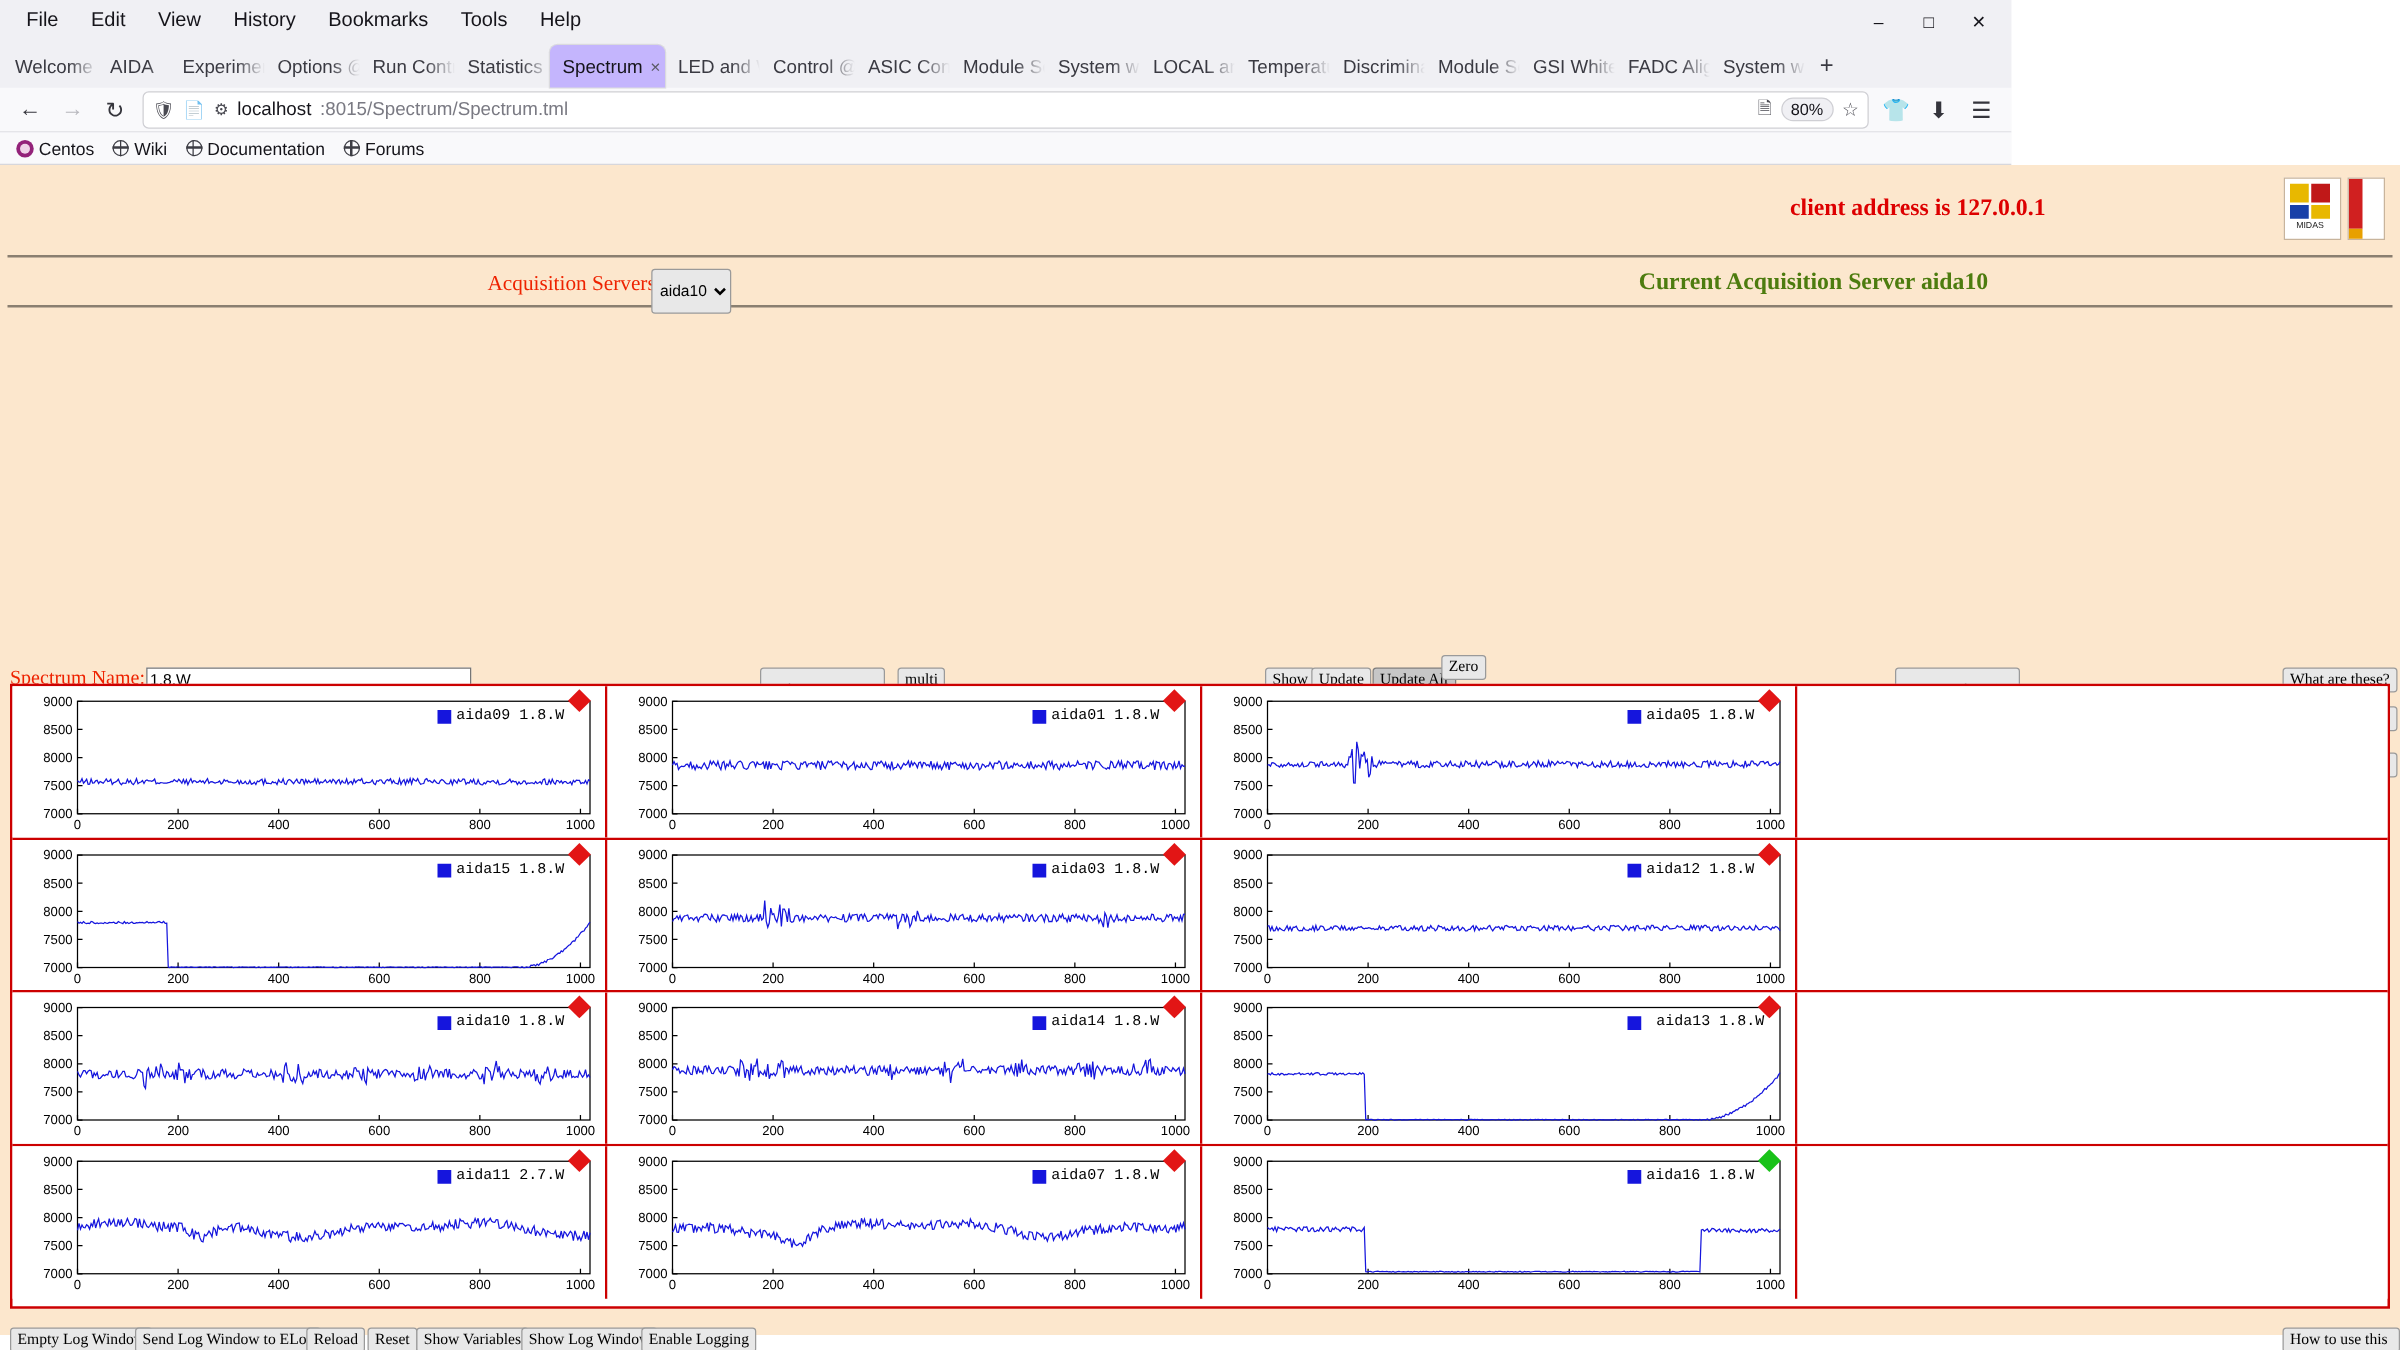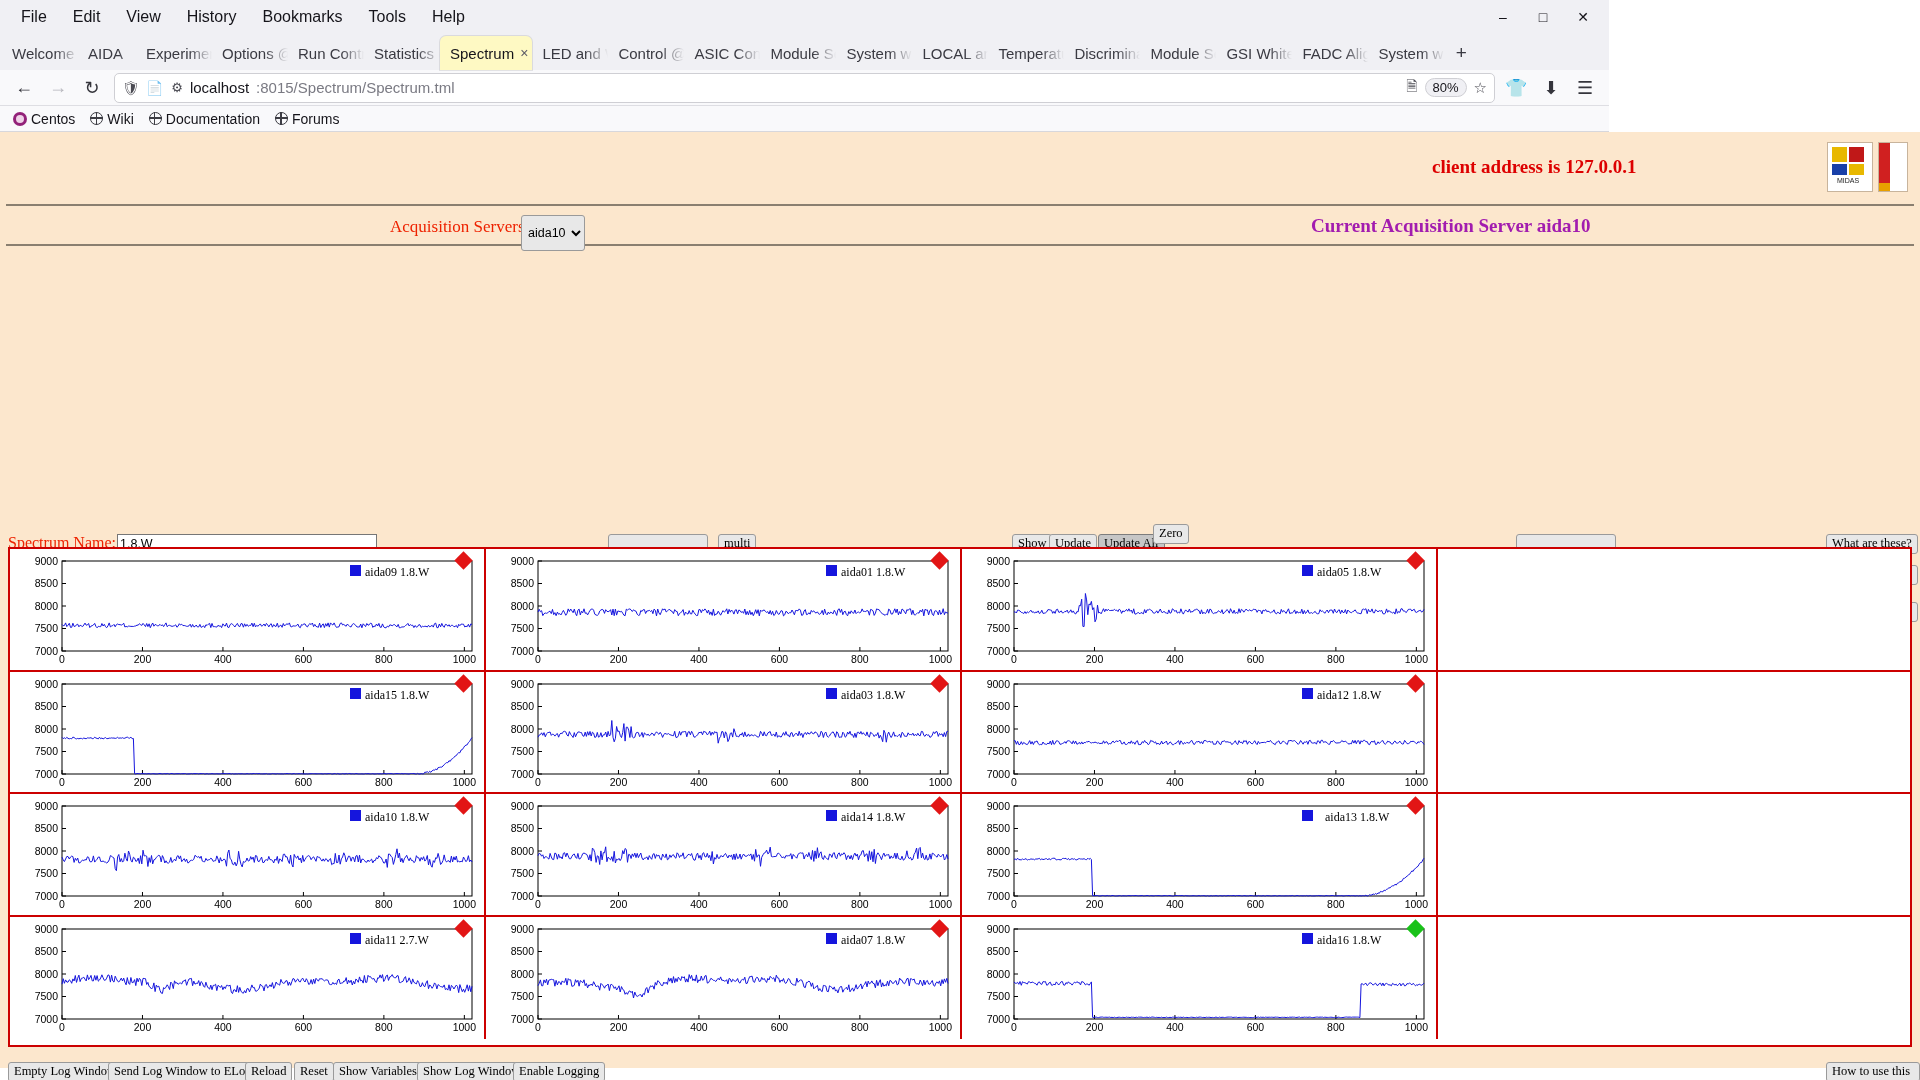--- a/index.html
+++ b/index.html
@@ -29,21 +29,21 @@
   .tab {
     height:34px; display:flex; align-items:center;
     font-size:15px; color:#3a3a42;
     padding:0 10px; max-width:76px; min-width:58px;
     white-space:nowrap; overflow:hidden;
     position:relative; flex:0 0 auto;
     -webkit-mask-image:linear-gradient(to right, black 70%, transparent 100%);
     mask-image:linear-gradient(to right, black 70%, transparent 100%);
   }
   .tab.active {
-    background:#fef9c3; border-radius:6px 6px 0 0;
+    background:#c4b5fd; border-radius:6px 6px 0 0;
     box-shadow:0 0 0 1px rgba(0,0,0,.09);
     color:#15141a; max-width:none; min-width:0;
     -webkit-mask-image:none; mask-image:none;
     padding-right:4px;
   }
   .tab .x { margin-left:6px; font-size:14px; color:#5b5b66; }
   .newtab { width:34px; height:34px; display:flex; align-items:center; justify-content:center; font-size:19px; color:#3a3a42; }
 
   .navbar {
     height:36px; display:flex; align-items:center; gap:2px;
@@ -118,21 +118,21 @@
   .rule { height:2px; background:#8a7f70; margin:0 6px; }
 
   .row-servers { position:relative; height:38px; }
   .lbl-acq {
     position:absolute; left:390px; top:11px;
     color:#ee2200; font-size:17px;
   }
   .sel-acq { position:absolute; left:521px; top:9px; }
   .lbl-cur {
     position:absolute; left:1311px; top:9px;
-    color:#a21caf; font-weight:bold; font-size:19px;
+    color:#4d7c0f; font-weight:bold; font-size:19px;
   }
 
   .ctrl { position:relative; }
   select, input[type=text], button {
     font-family:"Liberation Sans", sans-serif;
   }
   select {
     font-size:12.5px; background:#e8e8e8; border:1px solid #9a9a9a;
     border-radius:3px; height:36px; padding:0 2px; color:#000;
   }
@@ -212,22 +212,22 @@
     width:476px; height:100%; border-right:2px solid #cc0000;
     position:relative; background:#fff;
   }
   .gcell:last-child { border-right:none; }
   .diamond {
     position:absolute; width:13px; height:13px;
     transform:rotate(45deg);
   }
   .legend {
     position:absolute; font-size:12px; color:#000;
-    font-family:Liberation Serif, serif;
-    display:flex; align-items:flex-start; gap:4px; white-space:nowrap;
+    font-family:Liberation Mono, monospace;
+    display:flex; align-items:flex-end; gap:4px; white-space:nowrap;
   }
   .legend .sw { width:11px; height:11px; background:#1515dd; }
 
   .bottombar { position:absolute; left:0; top:920px; width:1920px; }
   svg text { font-family:"Liberation Sans", sans-serif; }
 </style>
 </head>
 <body>
 
 <div id="browser">

